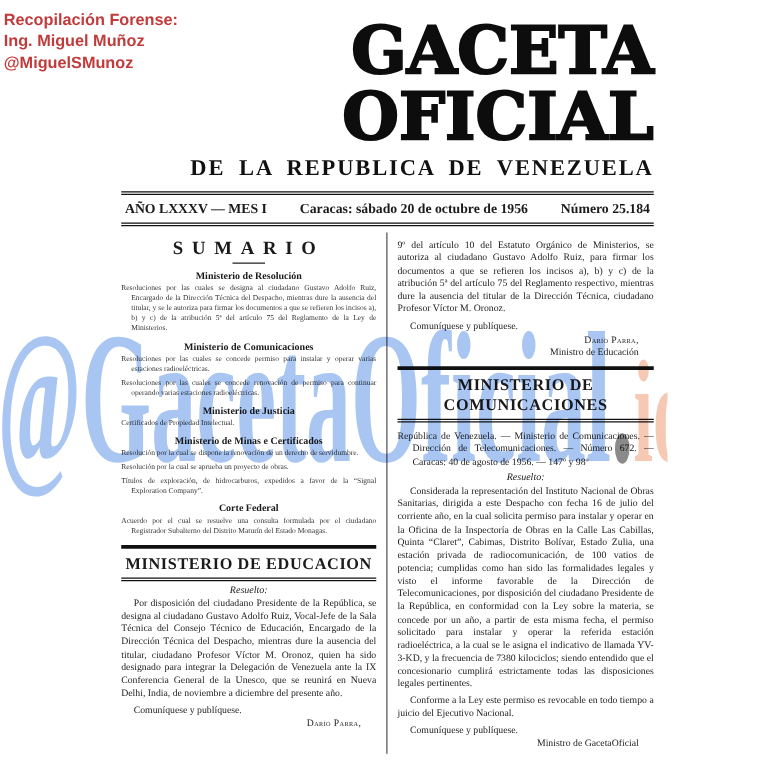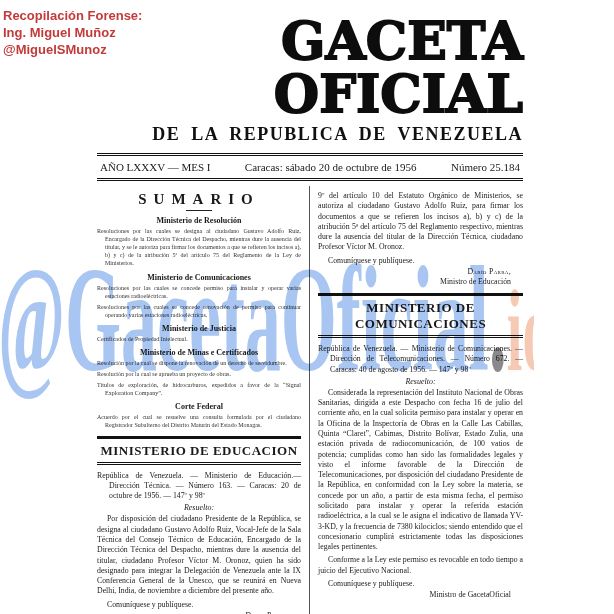--- a/index.html
+++ b/index.html
@@ -15,21 +15,21 @@
   .masthead{margin:14px 0 0 97px;width:426px;text-align:right;}
   .gaceta-title{font-family:"DejaVu Serif",serif;font-weight:bold;font-size:52px;
     line-height:1.02;letter-spacing:0px;word-spacing:22px;color:#0d0d0d;
     -webkit-text-stroke:1.8px #0d0d0d;}
   .subtitle{font-family:Liberation Serif, serif;font-weight:bold;font-size:18px;
     letter-spacing:1.5px;word-spacing:5px;margin-top:4px;color:#111;}
 
   .dateline{margin:8px 0 0 97px;width:426px;box-sizing:border-box;
     display:flex;justify-content:space-between;align-items:center;
     border-top:3px double #111;border-bottom:3px double #111;
-    padding:5px 3px;font-weight:normal;font-size:11px;}
+    padding:5px 3px;font-weight:bold;font-size:11px;}
 
   
   .columns{margin:5px 0 0 97px;width:426px;display:flex;align-items:stretch;}
   .col{width:50%;box-sizing:border-box;}
   .col-left{border-right:1px solid #555;padding-right:8px;}
   .col-right{padding-left:8px;}
 
   .sumario-title{text-align:center;font-weight:bold;font-size:15px;
     letter-spacing:7px;margin:5px 0 2px;}
   .sumario-rule{width:26px;border-bottom:1.5px solid #222;margin:0 auto 3px;}
@@ -113,21 +113,20 @@
         <p>Títulos de exploración, de hidrocarburos, expedidos a favor de la “Signal Exploration Company”.</p>
       </div>
 
       <div class="sum-sec">
         <h4>Corte Federal</h4>
         <p>Acuerdo por el cual se resuelve una consulta formulada por el ciudadano Registrador Subalterno del Distrito Maturín del Estado Monagas.</p>
       </div>
 
       <div class="section-banner">MINISTERIO DE EDUCACION</div>
 
-      <p class="res-head">República de Venezuela. — Ministerio de Educación.— Dirección Técnica. — Número 163. — Caracas: 20 de octubre de 1956. — 147º y 98º</p>
       <div class="resuelto">Resuelto:</div>
       <p class="body-p">Por disposición del ciudadano Presidente de la República, se designa al ciudadano Gustavo Adolfo Ruiz, Vocal-Jefe de la Sala Técnica del Consejo Técnico de Educación, Encargado de la Dirección Técnica del Despacho, mientras dure la ausencia del titular, ciudadano Profesor Víctor M. Oronoz, quien ha sido designado para integrar la Delegación de Venezuela ante la IX Conferencia General de la Unesco, que se reunirá en Nueva Delhi, India, de noviembre a diciembre del presente año.</p>
       <p class="communique">Comuníquese y publíquese.</p>
 
       <div class="signature">
         <div class="sig-name">Darío Parra,</div>
 
       </div>
 
     </div>

